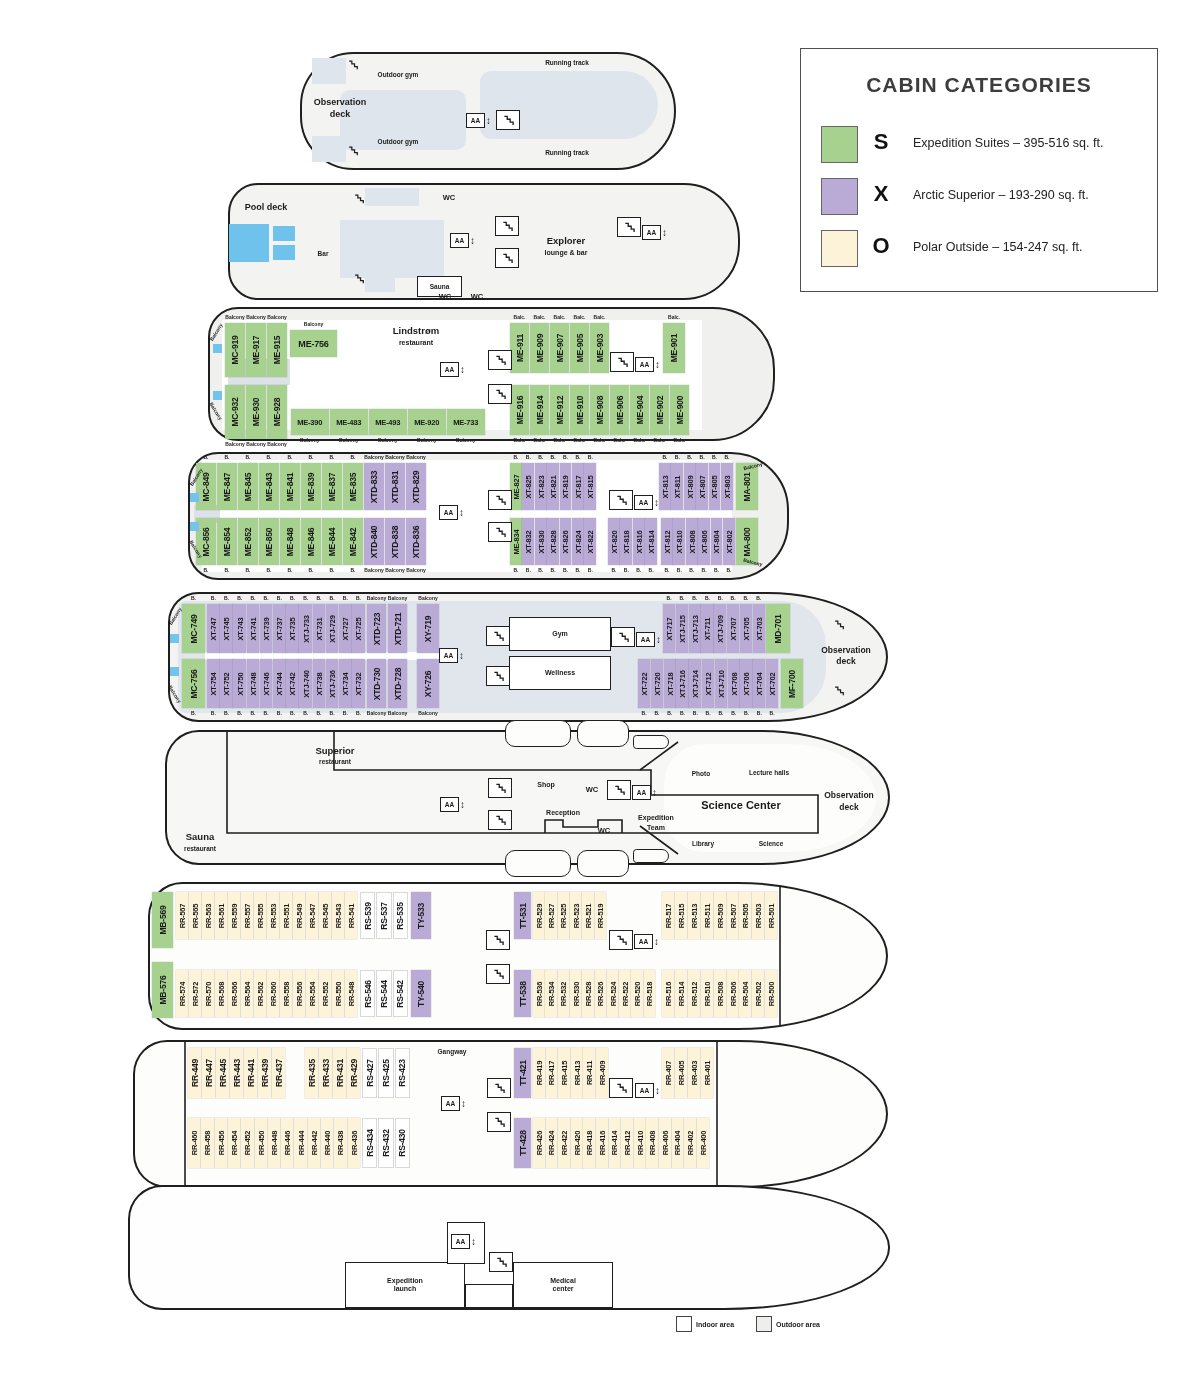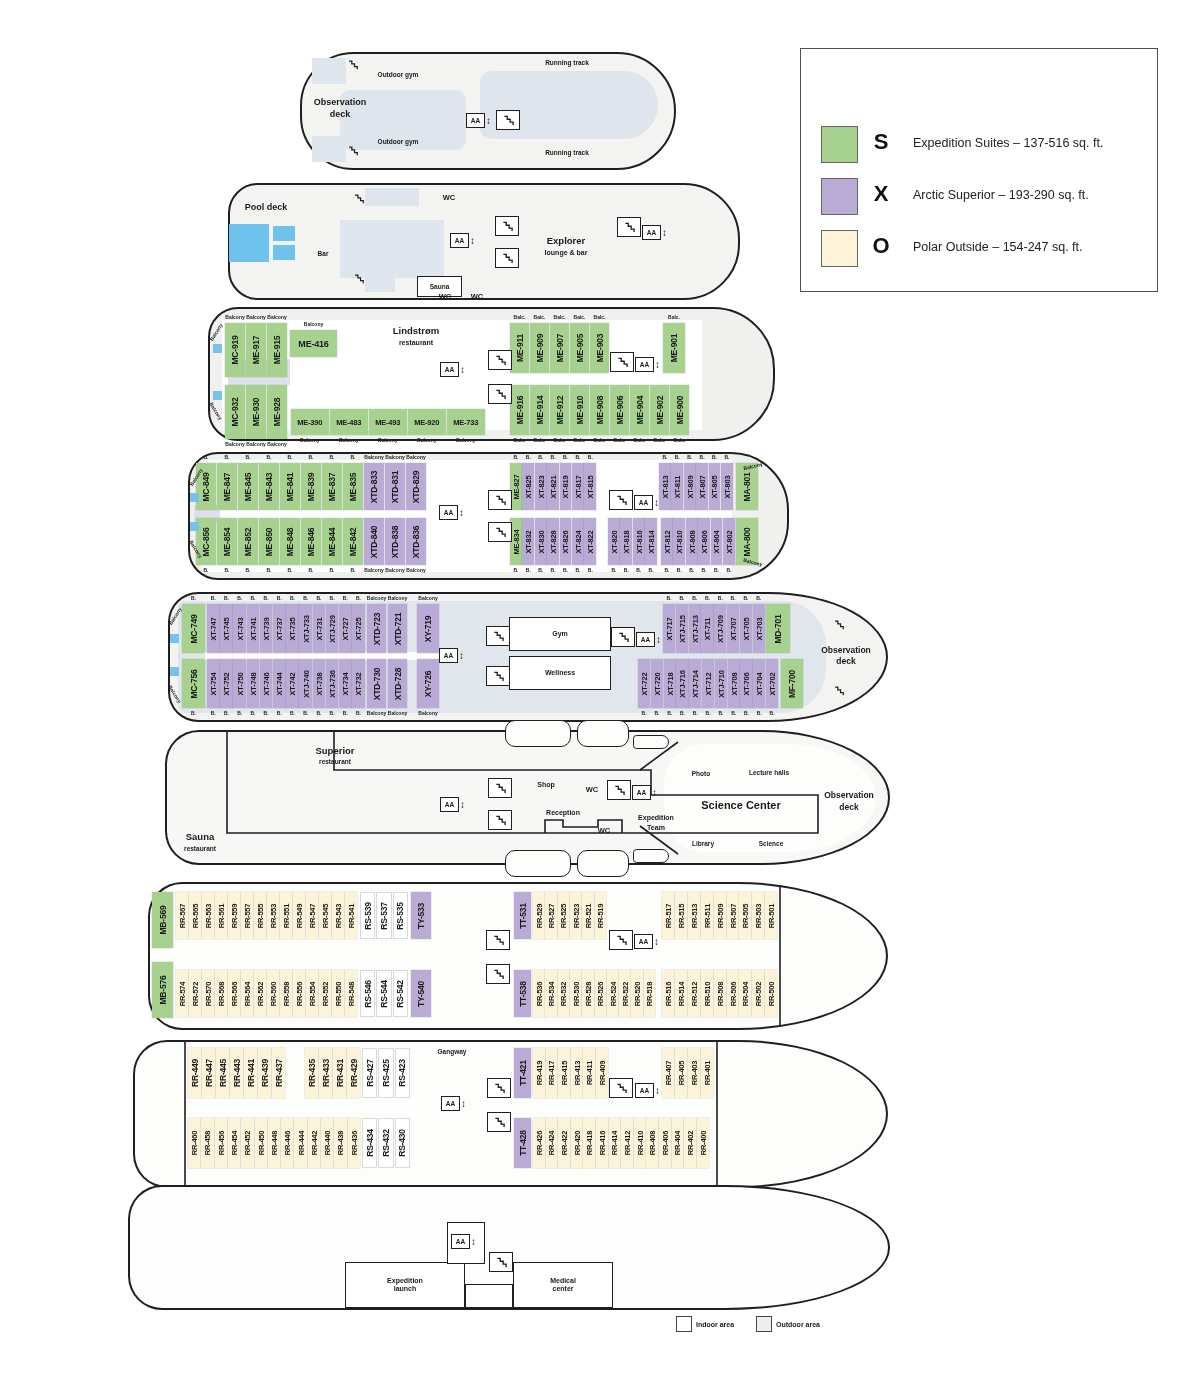--- a/index.html
+++ b/index.html
@@ -30,24 +30,25 @@
   .area-legend-item{position:absolute;z-index:40;display:flex;align-items:center;gap:4px;}
   .area-swatch{width:16px;height:16px;border:1.2px solid #444;box-sizing:border-box;}
   .area-label{font-size:7px;font-weight:bold;}
 </style>
 </head>
 <body>
 
 <div id="ship">
 
   <div class="legend-box">
+    <div class="legend-title">CABIN CATEGORIES</div>
     <div class="legend-item" style="top:77px">
       <div class="legend-swatch" style="background: rgb(166, 209, 142);"></div>
       <div class="legend-letter">S</div>
-      <div class="legend-text">Expedition Suites – 137-516 sq. ft.</div>
+      <div class="legend-text">Expedition Suites – 395-516 sq. ft.</div>
     </div>
     <div class="legend-item" style="top:129px">
       <div class="legend-swatch" style="background: rgb(185, 171, 214);"></div>
       <div class="legend-letter">X</div>
       <div class="legend-text">Arctic Superior – 193-290 sq. ft.</div>
     </div>
     <div class="legend-item" style="top:181px">
       <div class="legend-swatch" style="background: rgb(252, 243, 217);"></div>
       <div class="legend-letter">O</div>
       <div class="legend-text">Polar Outside – 154-247 sq. ft.</div>
@@ -154,21 +155,21 @@
         <span class="vt" style="font-size: 8.5px;">ME-917</span>
       </div>
       <div class="balc" style="left: 17px; top: -9px; width: 28px; height: 7px; position: absolute;">Balcony</div>
       <div class="cab" style="left: 42px; top: 0px; width: 20px; height: 54px; position: absolute; background: rgb(166, 209, 142);">
         <span class="vt" style="font-size: 8.5px;">ME-915</span>
       </div>
       <div class="balc" style="left: 38px; top: -9px; width: 28px; height: 7px; position: absolute;">Balcony</div>
     </div>
     <div class="rowc" style="left: 290px; top: 330px; position: absolute;">
       <div class="cab" style="left: 0px; top: 0px; width: 47px; height: 27px; position: absolute; background: rgb(166, 209, 142);">
-        <span class="ht" style="font-size: 9px;">ME-416</span>
+        <span class="ht" style="font-size: 9px;">ME-756</span>
       </div>
       <div class="balc" style="left: -4px; top: -9px; width: 55px; height: 7px; position: absolute;">Balcony</div>
     </div>
     <div class="rowc" style="left: 510px; top: 323px; position: absolute;">
       <div class="cab" style="left: 0px; top: 0px; width: 19px; height: 50px; position: absolute; background: rgb(166, 209, 142);">
         <span class="vt" style="font-size: 8.5px;">ME-911</span>
       </div>
       <div class="balc" style="left: -4px; top: -9px; width: 27px; height: 7px; position: absolute;">Balc.</div>
       <div class="cab" style="left: 20px; top: 0px; width: 19px; height: 50px; position: absolute; background: rgb(166, 209, 142);">
         <span class="vt" style="font-size: 8.5px;">ME-909</span>

